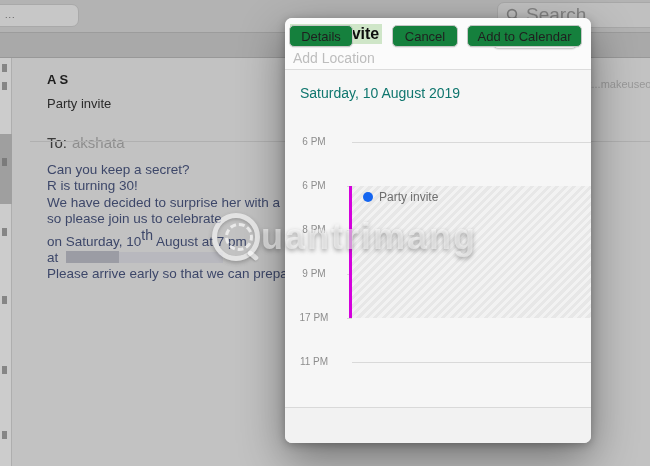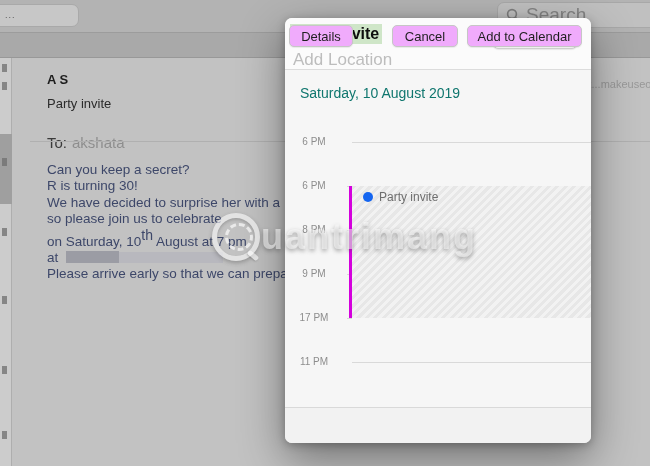--- a/index.html
+++ b/index.html
@@ -42,21 +42,21 @@
   .redact2 { display:inline-block; width:104px; height:11px; background:#b8b8be; vertical-align:-1px; }
   
   .popup { position:absolute; left:285px; top:18px; width:306px; height:425px;
     background:#f6f6f6; border-radius:7px;
     box-shadow:0 16px 45px rgba(0,0,0,.42), 0 2px 8px rgba(0,0,0,.25);
     z-index:10; }
   .pp-header { position:absolute; left:0; top:0; right:0; height:52px;
     background:#fbfbfb; border-radius:7px 7px 0 0; border-bottom:1px solid #dcdcdc; }
   .pp-title { position:absolute; left:5px; top:6px; font-size:16px; font-weight:bold;
     color:#0e0e0e; background:#cfe6c8; padding:1px 3px; }
-  .pp-location { position:absolute; left:8px; top:32px; font-size:17px; color:#bdbdbd; }
+  .pp-location { position:absolute; left:8px; top:32px; font-size:14px; color:#bdbdbd; }
   .pp-category { position:absolute; right:14px; top:10px; height:21px;
     background:#ffffff; border:1px solid #cfcfcf; border-radius:5px;
     display:flex; align-items:center; padding:0 7px; box-shadow:0 1px 1px rgba(0,0,0,.08); }
   .pp-category .sq { width:11px; height:11px; border-radius:2px; background:#ca25cf; margin-right:5px; }
   .pp-category .lbl { font-size:13px; color:#151515; }
   .pp-category .chev { margin-left:8px; width:9px; height:9px; }
   .pp-date { position:absolute; left:15px; top:67px; font-size:14px; color:#0f766e; }
   
   .hourlbl { position:absolute; left:4px; width:50px; text-align:center;
     font-size:10px; color:#8d8d8d; }
@@ -64,21 +64,21 @@
   .hourtick { position:absolute; left:62px; width:5px; height:1px; background:#d9d9d9; }
   .eventblock { position:absolute; left:64px; top:168px; right:0; height:132px;
     border-left:3px solid #d400dd;
     background:repeating-linear-gradient(135deg,#e7e7e7 0 3px,#f2f2f2 3px 6px); }
   .eventdot { position:absolute; left:78px; top:174px; width:10px; height:10px;
     border-radius:50%; background:#1465f0; }
   .eventlbl { position:absolute; left:94px; top:172px; font-size:12px; color:#6e6e6e; }
   
   .pp-footer { position:absolute; left:0; right:0; bottom:0; height:36px;
     background:#f2f2f2; border-top:1px solid #d9d9d9; border-radius:0 0 7px 7px; }
-  .pp-btn { position:absolute; top:7px; height:22px; background:#f0abfc;
+  .pp-btn { position:absolute; top:7px; height:22px; background:#15803d;
     border:1px solid #c6c6c6; border-radius:5px; font-size:13px; color:#1f1f1f;
     font-family:"Liberation Sans", sans-serif;
     display:flex; align-items:center; justify-content:center;
     box-shadow:0 1px 1px rgba(0,0,0,.07); cursor:default; }
   .btn-details { left:4px;  width:64px; }
   .btn-cancel  { right:133px; width:66px; }
   .btn-add     { right:9px; width:115px; }
   
   .watermark { position:absolute; left:212px; top:213px; z-index:20;
     display:flex; align-items:center; pointer-events:none; }

